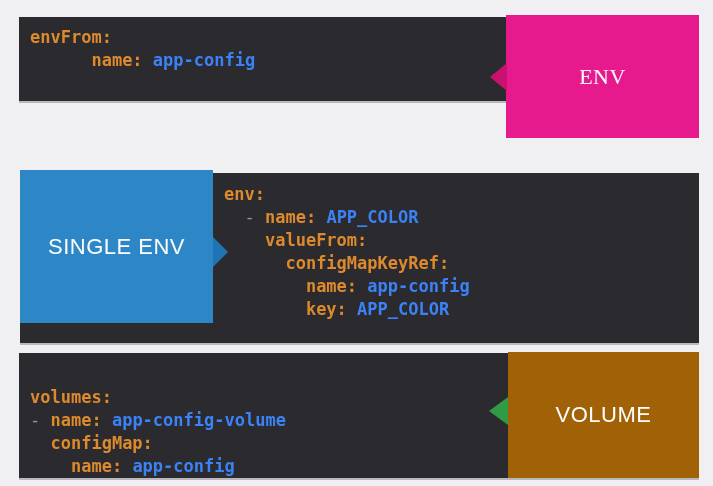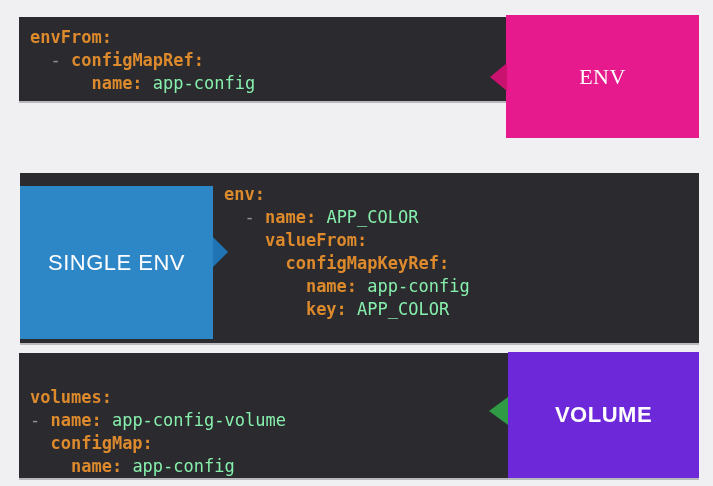--- a/index.html
+++ b/index.html
@@ -16,21 +16,21 @@
     box-shadow:0 2px 0 rgba(130,130,136,0.5);
   }
   .code{
     margin:0;
     white-space:pre;
     font-family:"DejaVu Sans Mono","Liberation Mono",monospace;
     font-size:17px;
     line-height:23px;
   }
   .seg-key{color:#dc8a2c;font-weight:bold;}
-  .seg-value{color:#86efac;}
+  .seg-value{color:#3b82f6;font-weight:bold;}
   .seg-dash{color:#8d939b;}
   .seg-text{color:#bcc0c6;}
   .label{
     position:absolute;
     display:flex;align-items:center;justify-content:center;
     color:#fdfdfe;
     font-size:22px;
     letter-spacing:0.5px;
   }
   .arrow{
@@ -39,50 +39,50 @@
     border:14px solid transparent;
   }
   
   .cb0{left:19px;top:17px;width:680px;height:84px;}
   .cb0 .code{padding:9px 0 0 11px;}
   .lb0{left:506px;top:15px;width:193px;height:123px;font-family:Liberation Serif, serif;}
   .a0{left:490px;top:63px;border-left-width:0;border-right-width:17px;}
   
   .cb1{left:20px;top:173px;width:679px;height:170px;}
   .cb1 .code{padding:10px 0 0 204px;}
-  .lb1{left:20px;top:186px;width:193px;height:153px;}
+  .lb1{left:20px;top:170px;width:193px;height:153px;}
   .a1{left:213px;top:237px;border-right-width:0;border-left-width:15px;border-top-width:15px;border-bottom-width:15px;}
   
   .cb2{left:19px;top:353px;width:680px;height:125px;}
   .cb2 .code{padding:9px 0 0 11px;margin-top:24px;}
   .lb2{left:508px;top:352px;width:191px;height:126px;}
   .a2{left:489px;top:397px;border-left-width:0;border-right-width:19px;}
 </style>
 </head>
 <body>
 
 <div class="stage">
 
   <section>
     <div class="code-block cb0">
-      <pre class="code"><div><span class="seg-key">envFrom:</span></div><div><span class="seg-text">  </span><span class="seg-dash">- </span><span class="seg-key">configMapRef:</span></div><div><span class="seg-text">      </span><span class="seg-key">name:</span><span class="seg-value"> app-config</span></div></pre>
+      <pre class="code"><div><span class="seg-key">envFrom:</span></div><div><span class="seg-text">      </span><span class="seg-key">name:</span><span class="seg-value"> app-config</span></div></pre>
     </div>
     <div class="label lb0" style="background: rgb(230, 26, 141);">ENV</div>
     <div class="arrow a0" style="border-right-color: rgb(201, 17, 111);"></div>
   </section>
 
   <section>
     <div class="code-block cb1">
       <pre class="code"><div><span class="seg-key">env:</span></div><div><span class="seg-text">  </span><span class="seg-dash">- </span><span class="seg-key">name:</span><span class="seg-value"> APP_COLOR</span></div><div><span class="seg-text">    </span><span class="seg-key">valueFrom:</span></div><div><span class="seg-text">      </span><span class="seg-key">configMapKeyRef:</span></div><div><span class="seg-text">        </span><span class="seg-key">name:</span><span class="seg-value"> app-config</span></div><div><span class="seg-text">        </span><span class="seg-key">key:</span><span class="seg-value"> APP_COLOR</span></div></pre>
     </div>
     <div class="label lb1" style="background: rgb(45, 135, 199);">SINGLE ENV</div>
     <div class="arrow a1" style="border-left-color: rgb(33, 116, 179);"></div>
   </section>
 
   <section>
     <div class="code-block cb2">
       <pre class="code"><div><span class="seg-key">volumes:</span></div><div><span class="seg-dash">- </span><span class="seg-key">name:</span><span class="seg-value"> app-config-volume</span></div><div><span class="seg-text">  </span><span class="seg-key">configMap:</span></div><div><span class="seg-text">    </span><span class="seg-key">name:</span><span class="seg-value"> app-config</span></div></pre>
     </div>
-    <div class="label lb2" style="background: #6d28d9; font-weight: bold;">VOLUME</div>
+    <div class="label lb2" style="background: #a16207;">VOLUME</div>
     <div class="arrow a2" style="border-right-color: rgb(47, 155, 69);"></div>
   </section>
 
 </div>
 
 </body></html>

